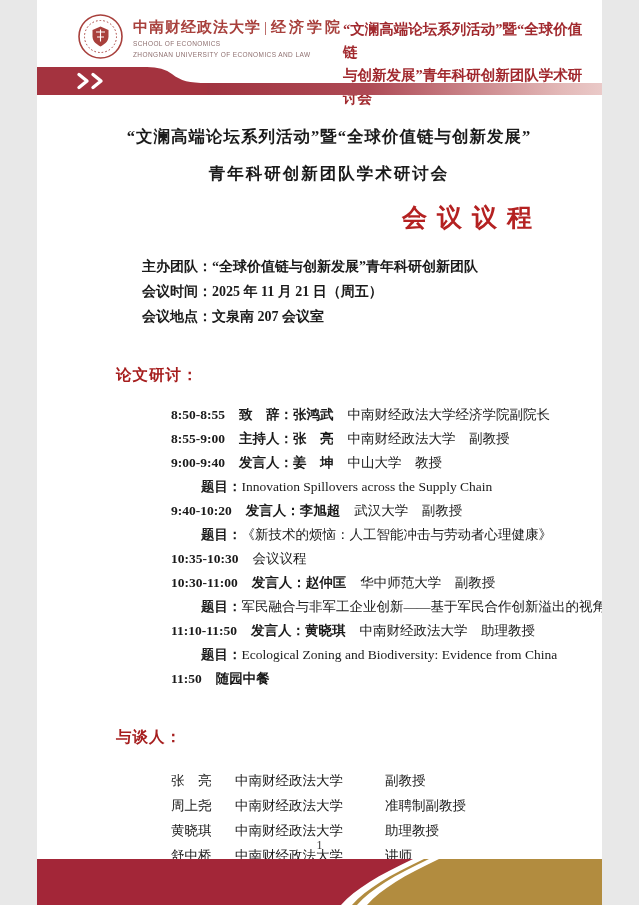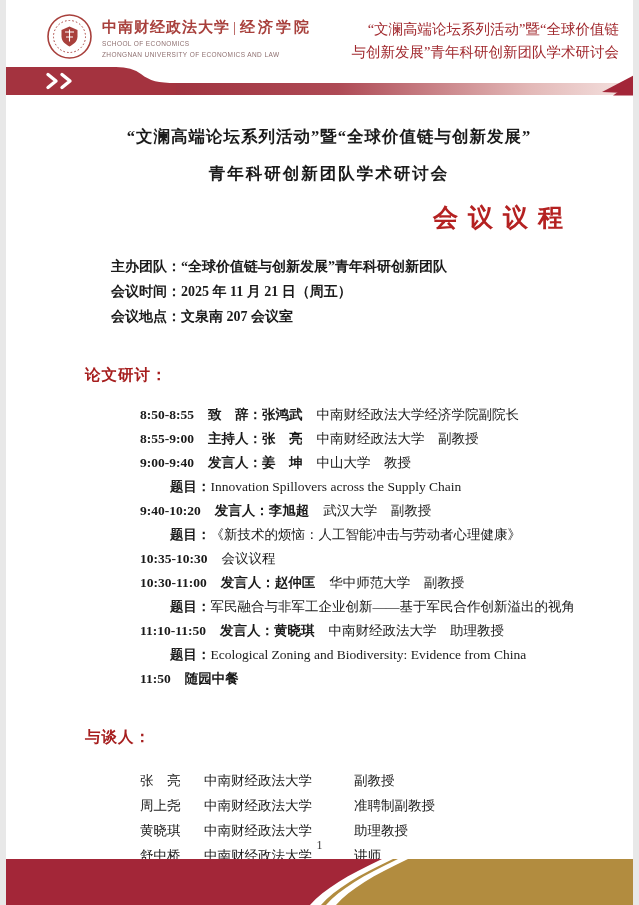--- a/index.html
+++ b/index.html
@@ -1,30 +1,30 @@
 <!DOCTYPE html>
 <html><head>
 <meta charset="utf-8">
 <style>
   * { margin:0; padding:0; box-sizing:border-box; }
   html,body { background:#e8e8e8; }
   .page {
-    width:627px; height:905px; position:relative; margin:0 auto;
+    width:565px; height:905px; position:relative; margin:0 auto;
     background:#ffffff; overflow:hidden;
     font-family:"Liberation Serif","DejaVu Serif",serif; color:#1a1a1a;
   }
   
   .header-top { display:flex; justify-content:space-between; padding:13px 14px 0 40px; height:64px; }
   .logo-group { display:flex; align-items:center; gap:9px; }
   .logo-text .cn { font-size:15px; font-weight:bold; color:#A8403C; letter-spacing:1px; white-space:nowrap; }
   .logo-text .cn .dept { letter-spacing:3px; }
   .logo-text .divider { color:#A8403C; font-weight:normal; padding:0 3px; }
   .logo-text .en { font-size:6.5px; color:#8E6F6F; letter-spacing:.4px; line-height:9px; margin-top:2px;
                    font-family:"Liberation Sans","DejaVu Sans",sans-serif; }
-  .event-title { text-align:right; color:#A1292E; font-weight:normal; font-size:14.5px;
+  .event-title { text-align:left; color:#A1292E; font-weight:bold; font-size:14.5px;
                  line-height:23px; padding-top:5px; width:330px; }
   .banner { position:relative; height:46px; margin-top:0; }
   .banner svg { display:block; }
   
   .content { padding:0 60px 0 55px;margin-left:24px; }
   .doc-title-1 { text-align:center; font-size:16.5px; font-weight:bold; letter-spacing:1px; margin-top:16px; }
   .doc-title-2 { text-align:center; font-size:16.5px; font-weight:bold; letter-spacing:2px; margin-top:15px; }
   .agenda-title { text-align:right; color:#B42121; font-size:25px; font-weight:bold;
                   letter-spacing:10px; margin-top:16px; text-indent:10px; }
   .meta { margin:20px 0 0 26px; font-size:14px; font-weight:bold; line-height:25px; }

